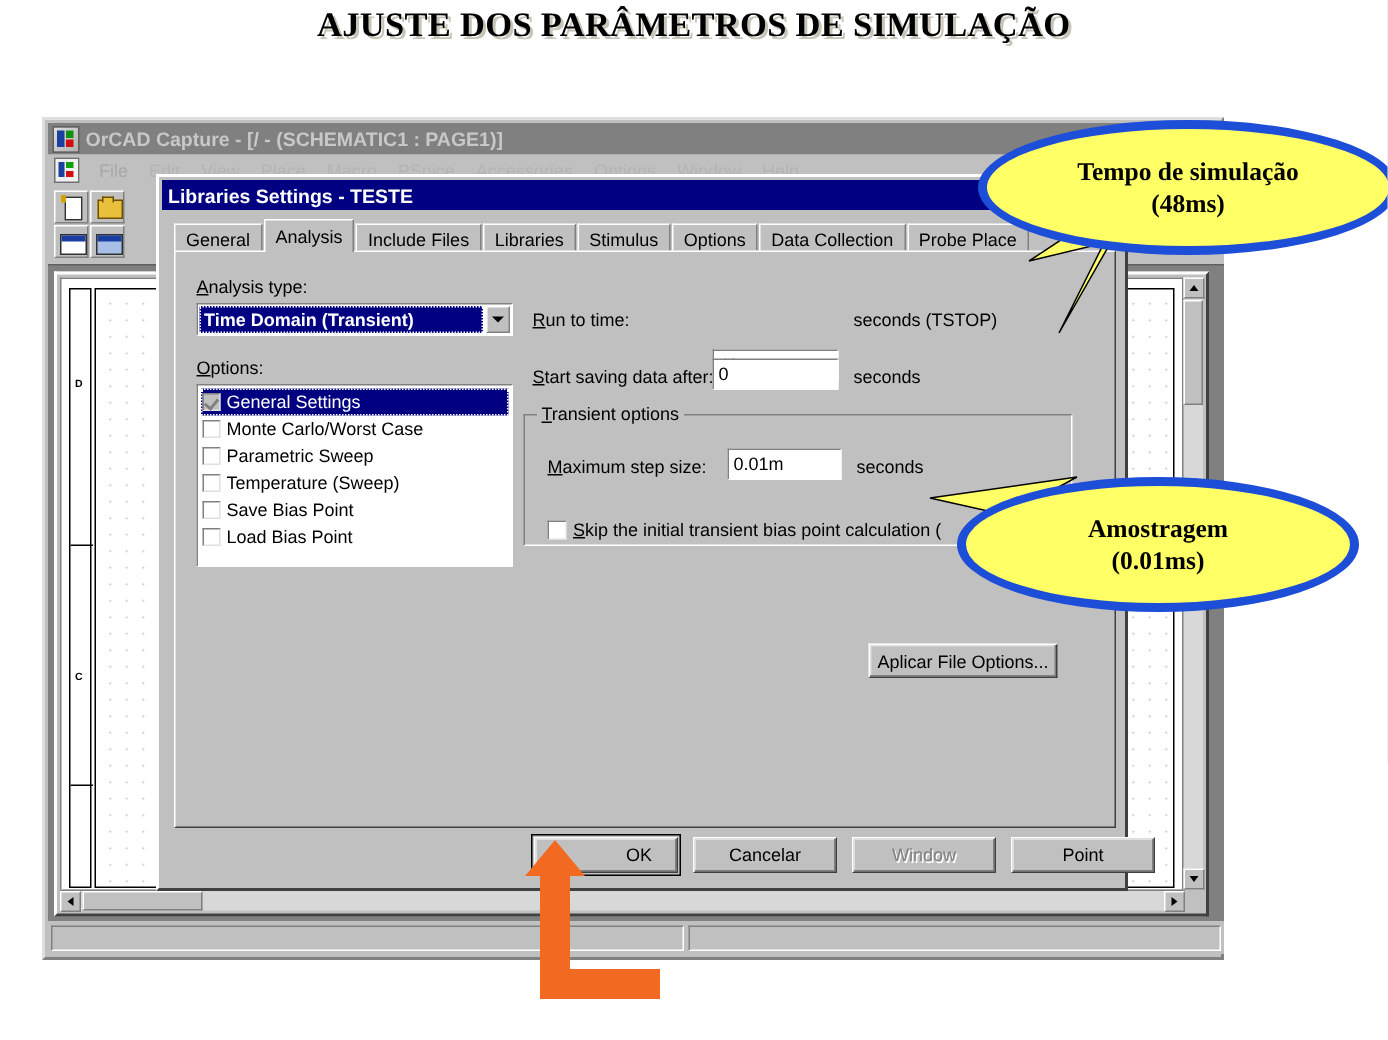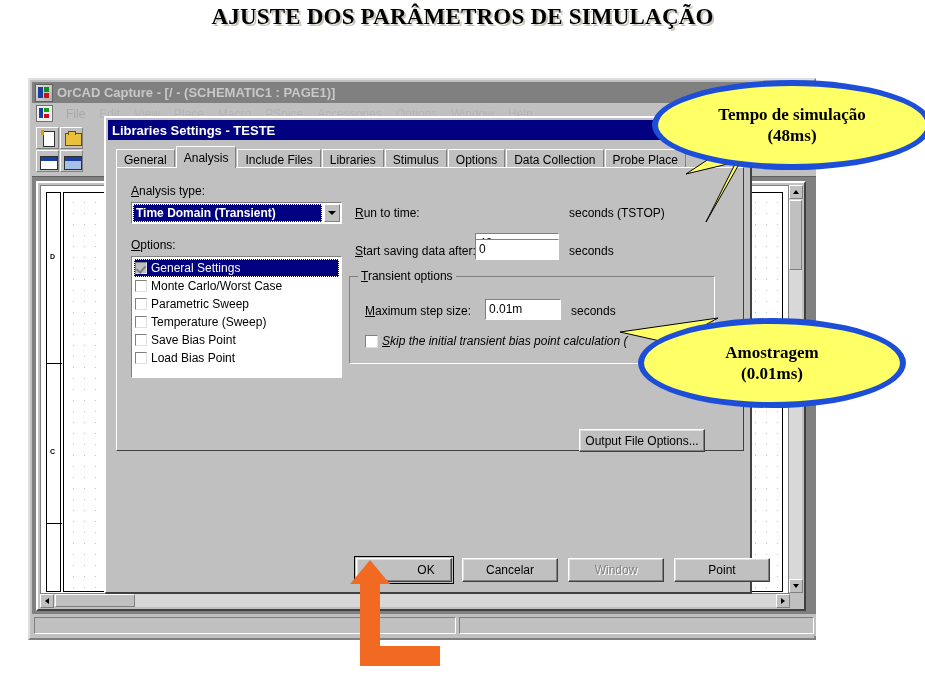--- a/index.html
+++ b/index.html
@@ -356,21 +356,21 @@
     border-left: 1px solid #ffffff;
     border-right: 1px solid #808080;
     padding-top: 3px;
     background: #c0c0c0;
     z-index: 2;
   }
 
   #tabpanel {
     position: absolute;
     left: 10px; top: 49px;
-    width: 628px; height: 284px;
+    width: 628px; height: 385px;
     background: #c0c0c0;
     border-top: 1px solid #ffffff;
     border-left: 1px solid #ffffff;
     border-right: 1px solid #404040;
     border-bottom: 1px solid #404040;
     box-sizing: border-box;
   }
 
   .lbl {
     position: absolute;
@@ -711,27 +711,27 @@
     <div class="lbl" style="left:452px; top:76px;">seconds</div>
 
     <div class="groupbox" style="left:232px; top:108px; width:366px; height:88px;">
       <span class="groupbox-title"><u>T</u>ransient options</span>
     </div>
 
     <div class="lbl" style="left:248px; top:136px;"><u>M</u>aximum step size:</div>
     <div class="textbox" style="left:368px; top:131px; width:76px; height:21px;">0.01m</div>
     <div class="lbl" style="left:454px; top:136px;">seconds</div>
 
-    <div class="chkrow" style="left:248px; top:166px;font-style:italic;">
+    <div class="chkrow" style="left:248px; top:178px;">
       <span class="cbx" style="width:13px;height:13px;"></span>
       <span><u>S</u>kip the initial transient bias point calculation  (</span>
     </div>
 
     <div class="btn" style="left:462px; top:261px; width:126px; height:23px;">
-      <span>Output File Options...</span>
+      <span>Aplicar File Options...</span>
     </div>
   </div>
 
   <div class="btn default" style="left:250px; top:440px; width:96px; height:24px;padding-left:44px;">
     <span>OK</span>
   </div>
   <div class="btn" style="left:356px; top:440px; width:96px; height:24px;">
     <span>Cancelar</span>
   </div>
   <div class="btn disabled" style="left:462px; top:440px; width:96px; height:24px;">

